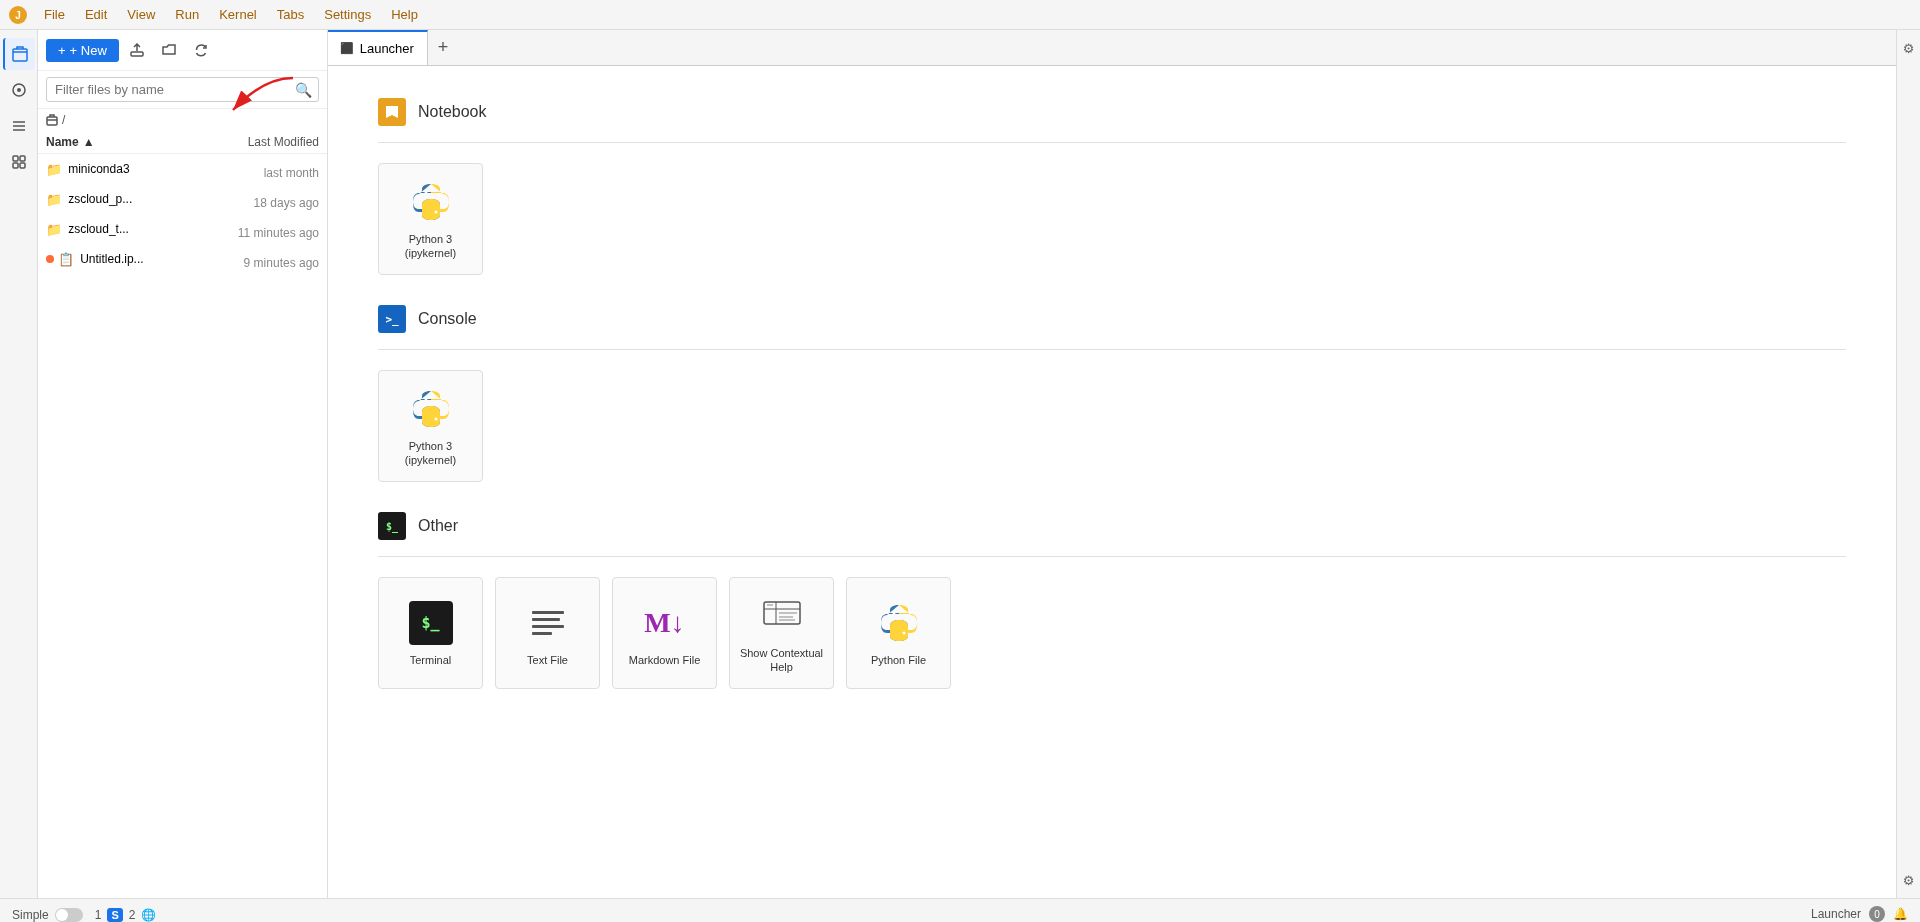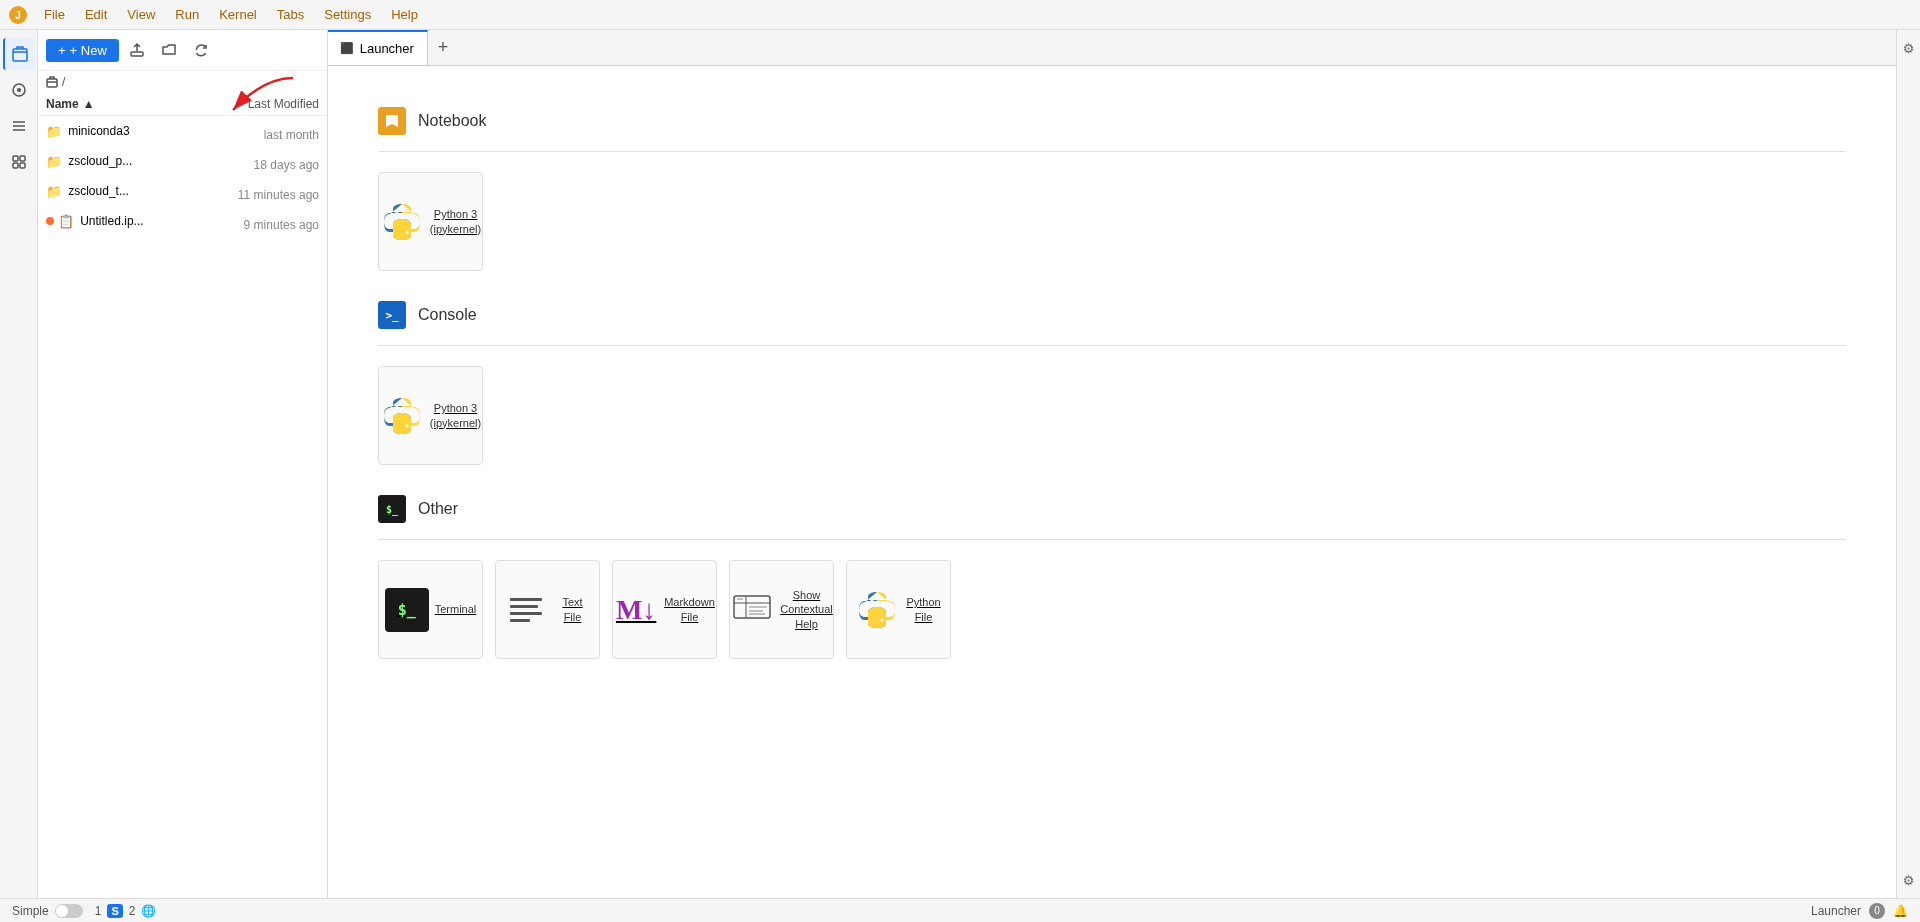--- a/index.html
+++ b/index.html
@@ -46,40 +46,40 @@
 
     
     .tab-bar { display: flex; align-items: center; background: #f5f5f5; border-bottom: 1px solid #ccc; height: 36px; flex-shrink: 0; }
     .tab { display: flex; align-items: center; padding: 0 12px; height: 100%; border-right: 1px solid #ccc; background: #fff; font-size: 13px; cursor: pointer; gap: 6px; min-width: 100px; }
     .tab.active { background: #fff; border-top: 2px solid #1a73e8; }
     .tab-icon { color: #888; font-size: 11px; }
     .tab-add { width: 30px; height: 100%; display: flex; align-items: center; justify-content: center; cursor: pointer; font-size: 18px; color: #555; }
 
     
     .launcher { flex: 1; overflow-y: auto; padding: 30px 50px; }
-    .section-header { display: flex; align-items: center; gap: 12px; margin-bottom: 16px; margin-top: 11px; }
+    .section-header { display: flex; align-items: center; gap: 12px; margin-bottom: 16px; margin-top: 2px; }
     .section-icon { width: 28px; height: 28px; display: flex; align-items: center; justify-content: center; border-radius: 3px; font-size: 14px; }
     .section-icon.notebook { background: #e8a020; color: white; }
     .section-icon.console { background: #1565c0; color: white; font-family: monospace; font-size: 12px; font-weight: bold; }
     .section-icon.other { background: #1a1a1a; color: #7fff7f; font-family: monospace; font-size: 11px; }
     .section-title { font-size: 16px; font-weight: 500; color: #333; }
     .section-divider { border: none; border-top: 1px solid #e0e0e0; margin-bottom: 20px; }
     .cards-row { display: flex; flex-wrap: wrap; gap: 12px; margin-bottom: 30px; }
-    .card { width: 105px; height: 99px; border: 1px solid #ddd; border-radius: 4px; background: #fafafa; display: flex; flex-direction: row; align-items: center; justify-content: center; cursor: pointer; gap: 6px; padding: 8px; transition: background 0.1s; text-decoration: underline; }
+    .card { width: 105px; height: 112px; border: 1px solid #ddd; border-radius: 4px; background: #fafafa; display: flex; flex-direction: column; align-items: center; justify-content: center; cursor: pointer; gap: 6px; padding: 8px; transition: background 0.1s; }
     .card-icon { width: 48px; height: 48px; display: flex; align-items: center; justify-content: center; }
     .card-label { font-size: 11px; text-align: center; color: #333; line-height: 1.3; }
 
     
     .python-icon svg { width: 44px; height: 44px; }
     .terminal-icon-card { background: #1a1a1a; border-radius: 4px; width: 44px; height: 44px; display: flex; align-items: center; justify-content: center; }
     .terminal-icon-card span { color: #7fff7f; font-family: monospace; font-size: 14px; font-weight: bold; }
     .markdown-m { font-size: 28px; font-weight: bold; color: #9c27b0; font-family: serif; }
 
     
-    .status-bar { height: 24px; background: #f5f5f5; border-top: 1px solid #ddd; display: flex; align-items: center; justify-content: space-between; padding: 0 12px; font-size: 12px; color: #555; flex-shrink: 0; }
+    .status-bar { height: 24px; background: #f5f5f5; border-top: 1px solid #ddd; display: flex; align-items: flex-end; justify-content: space-between; padding: 0 12px; font-size: 12px; color: #555; flex-shrink: 0; }
     .status-left { display: flex; align-items: center; gap: 12px; }
     .status-right { display: flex; align-items: center; gap: 8px; }
     .mode-toggle { display: flex; align-items: center; gap: 6px; }
     .toggle-switch { width: 28px; height: 14px; background: #ccc; border-radius: 7px; position: relative; cursor: pointer; }
     .toggle-knob { width: 12px; height: 12px; background: white; border-radius: 50%; position: absolute; top: 1px; left: 1px; transition: left 0.2s; }
     .kernel-badge { background: #1a73e8; color: white; border-radius: 3px; padding: 1px 4px; font-size: 11px; font-weight: bold; }
     .notification-badge { background: #888; color: white; border-radius: 50%; width: 16px; height: 16px; display: flex; align-items: center; justify-content: center; font-size: 10px; }
   </style>
 </head>
 <body>
@@ -153,20 +153,24 @@
         </svg>
       </button>
       <button class="btn-icon">
         <svg width="14" height="14" viewBox="0 0 14 14" fill="none" stroke="currentColor" stroke-width="1.5">
           <path d="M11.5 4A5 5 0 0 0 2.5 7m0 3a5 5 0 0 0 9 0"></path>
           <polyline points="12,2 12,5 9,5"></polyline>
         </svg>
       </button>
     </div>
 
+    <div class="filter-input-wrap">
+      <input class="filter-input" type="text" placeholder="Filter files by name" style="">
+      <span class="search-icon-inner">🔍</span>
+    </div>
 
     <div class="breadcrumb-bar">
       <svg width="12" height="12" viewBox="0 0 12 12" fill="none" stroke="currentColor" stroke-width="1.5">
           <rect x="1" y="3" width="10" height="8" rx="1"></rect>
           <path d="M1 6h10"></path>
           <path d="M4 3V1h4v2"></path>
         </svg>
       <span>/</span>
     </div>
 

